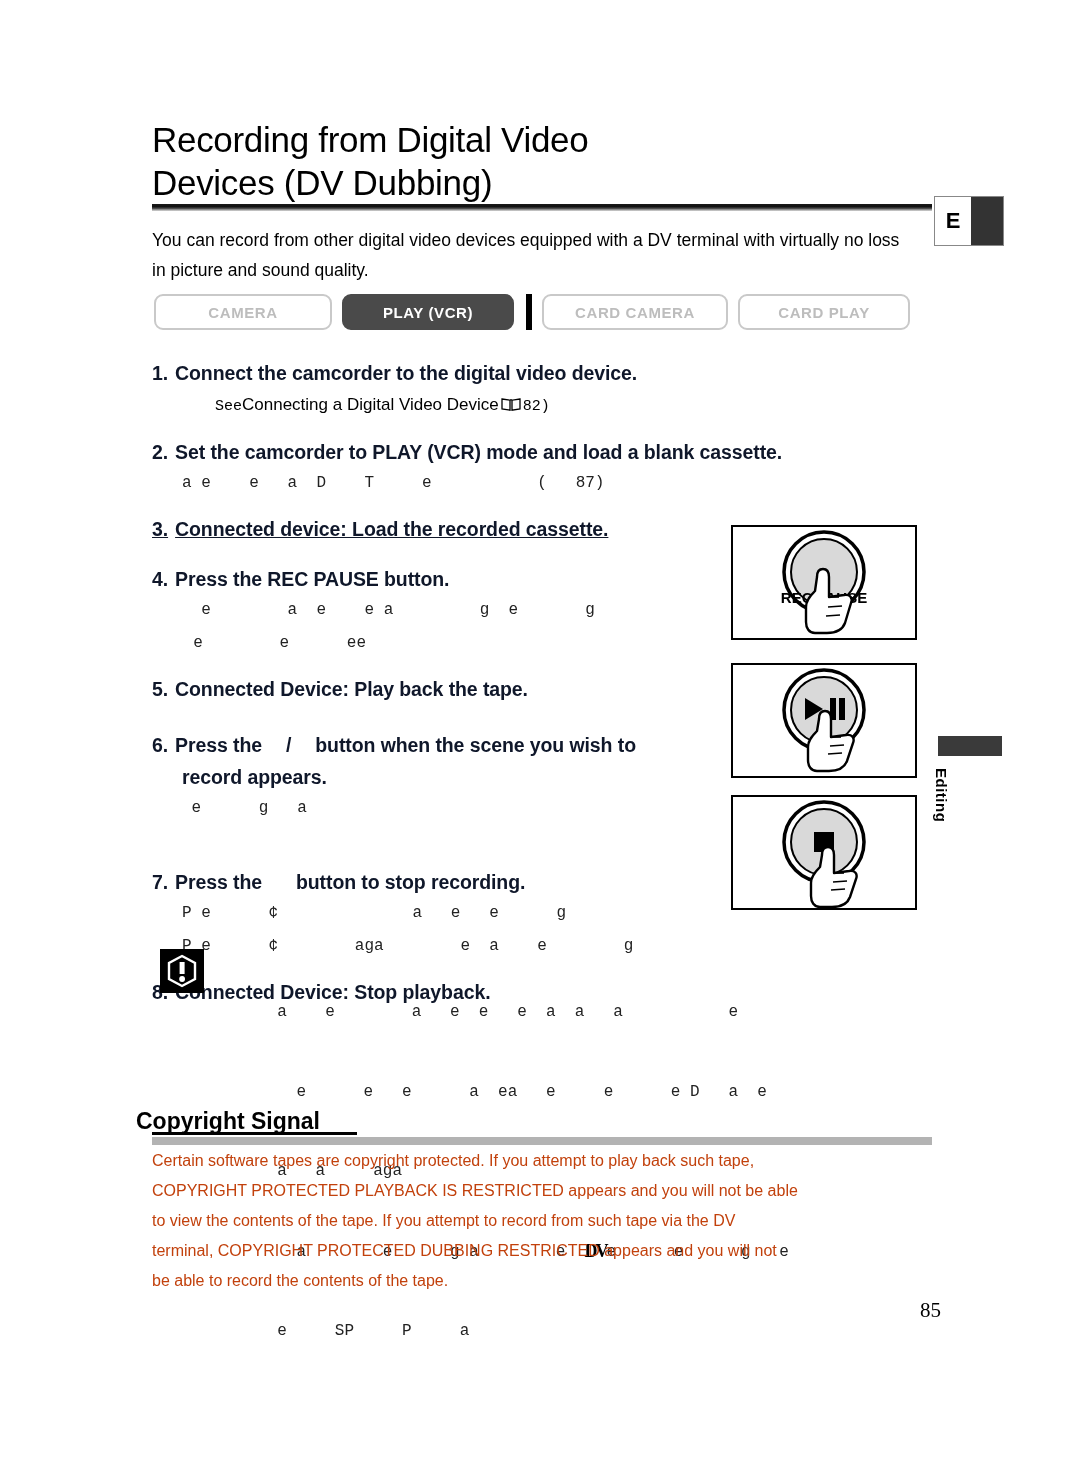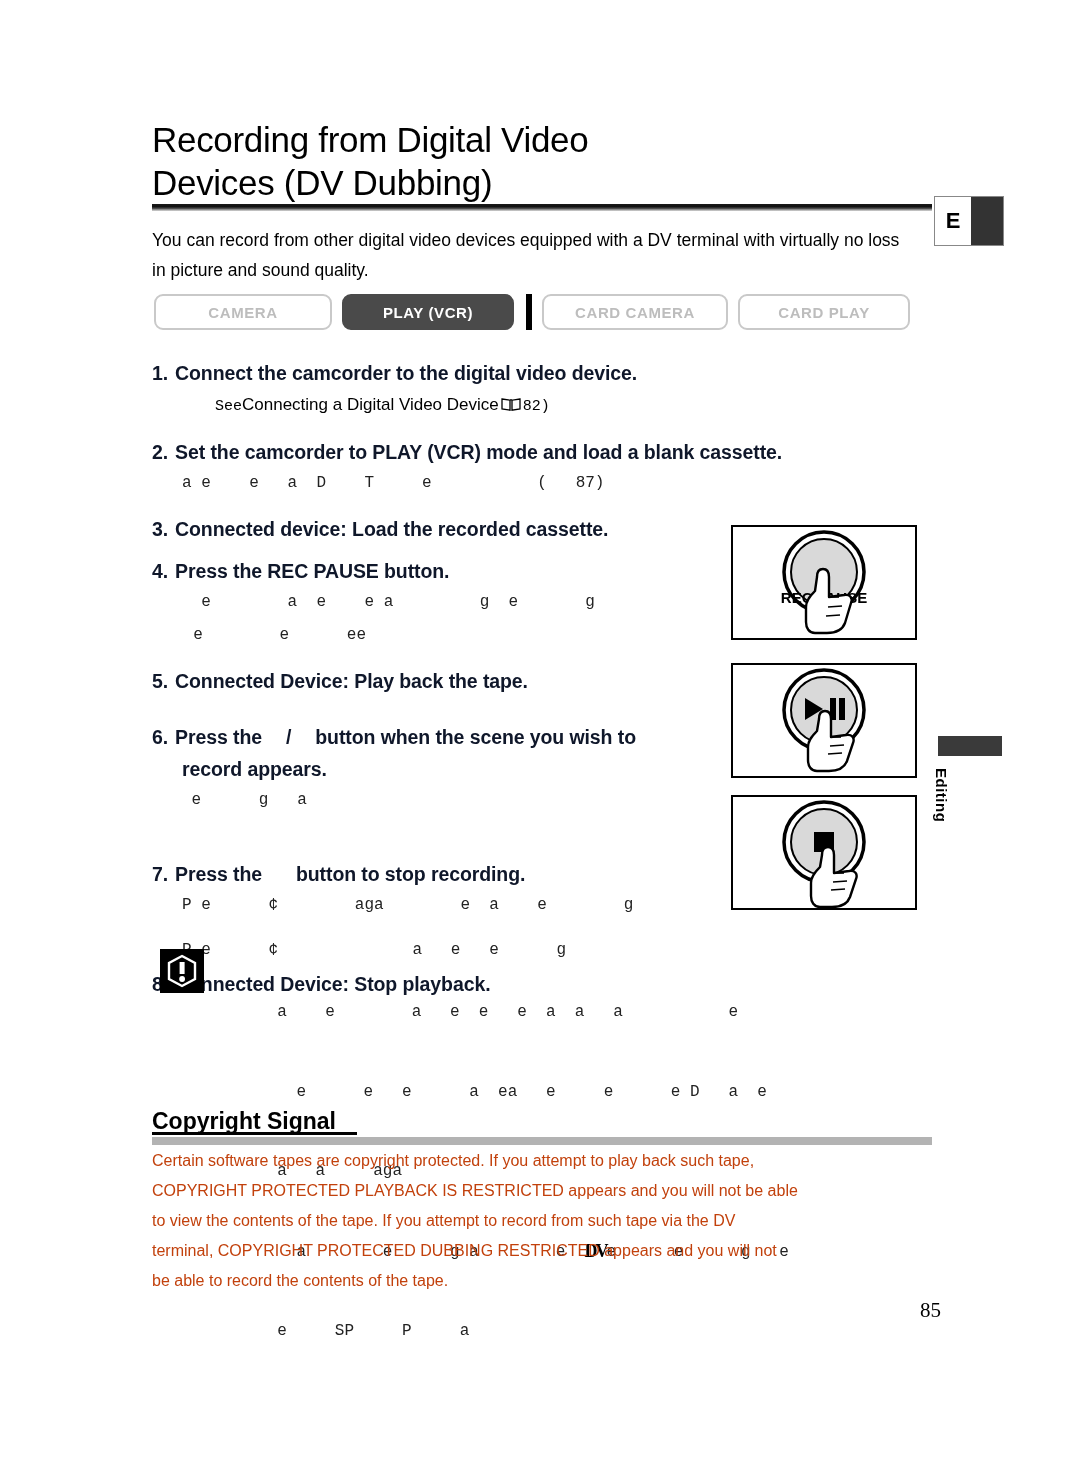--- a/index.html
+++ b/index.html
@@ -230,21 +230,21 @@
     font-weight: bold;
     font-size: 18px;
     letter-spacing: -2px;
     color: #000;
     vertical-align: -1px;
   }
 
   
   .cp-head-wrap {
     position: absolute;
-    left: 152px;
+    left: 136px;
     top: 1108px;
     width: 780px;
   }
   .cp-head {
     font-size: 23px;
     font-weight: bold;
     color: #000;
     display: inline-block;
     position: relative;
     z-index: 2;
@@ -333,21 +333,21 @@
             <path d="M1 2 L9 3.2 L9 13.2 L1 12 Z" fill="none" stroke="#000" stroke-width="1.3"></path>
             <path d="M19 2 L11 3.2 L11 13.2 L19 12 Z" fill="none" stroke="#000" stroke-width="1.3"></path>
             <path d="M9 3.2 L10 2.6 L11 3.2" fill="none" stroke="#000" stroke-width="1.1"></path>
           </svg></span><span style="font-family:'Liberation Mono',monospace;font-size:15px;">82)</span></div>
 
     <div class="step-head">
       <span class="step-num">2.</span><span>Set the camcorder to PLAY (VCR) mode and load a blank cassette.</span>
     </div>
     <div class="step-sub mono sp"><span>a e    e   a  D    T     e           (   87)</span><span class="book-icon" style="position:absolute;margin-left:-150px;"></span></div>
 
-    <div class="step-head" style="margin-bottom:12px;">
+    <div class="step-head" style="margin-bottom:20px;text-decoration:underline;">
       <span class="step-num">3.</span><span>Connected device: Load the recorded cassette.</span>
     </div>
 
     <div class="step-head">
       <span class="step-num">4.</span><span>Press the REC PAUSE button.</span>
     </div>
     <div class="step-sub mono">  e        a  e    e a         g  e       g</div>
     <div class="step-sub mono sp" style="margin-left:22px;">  e        e      ee</div>
 
     <div class="step-head" style="margin-bottom:26px;">
@@ -356,22 +356,22 @@
 
     <div class="step-head wrap">
       <span class="step-num">6.</span><span>Press the</span><span style="display:inline-block;width:24px;"></span><span>/</span><span style="display:inline-block;width:24px;"></span><span>button when the scene you wish to</span>
     </div>
     <div class="step-head wrap" style="margin-left:30px;margin-bottom:2px;">record appears.</div>
     <div class="step-sub mono" style="margin-bottom:44px;"> e      g   a</div>
 
     <div class="step-head">
       <span class="step-num">7.</span><span>Press the</span><span style="display:inline-block;width:34px;"></span><span>button to stop recording.</span>
     </div>
+    <div class="step-sub mono">P e      ¢              a   e   e      g</div>
     <div class="step-sub mono sp">P e      ¢        aga        e  a    e        g</div>
-    <div class="step-sub mono">P e      ¢              a   e   e      g</div>
 
     <div class="step-head">
       <span class="step-num">8.</span><span>Connected Device: Stop playback.</span>
     </div>
   </div>
 
   <div class="illus" id="illus-recpause">
     <svg width="182" height="111" viewBox="0 0 182 111">
       <circle cx="91" cy="45" r="40" fill="#fff" stroke="#000" stroke-width="3.5"></circle>
       <circle cx="91" cy="45" r="33" fill="#d9d9d9" stroke="#000" stroke-width="2"></circle>

